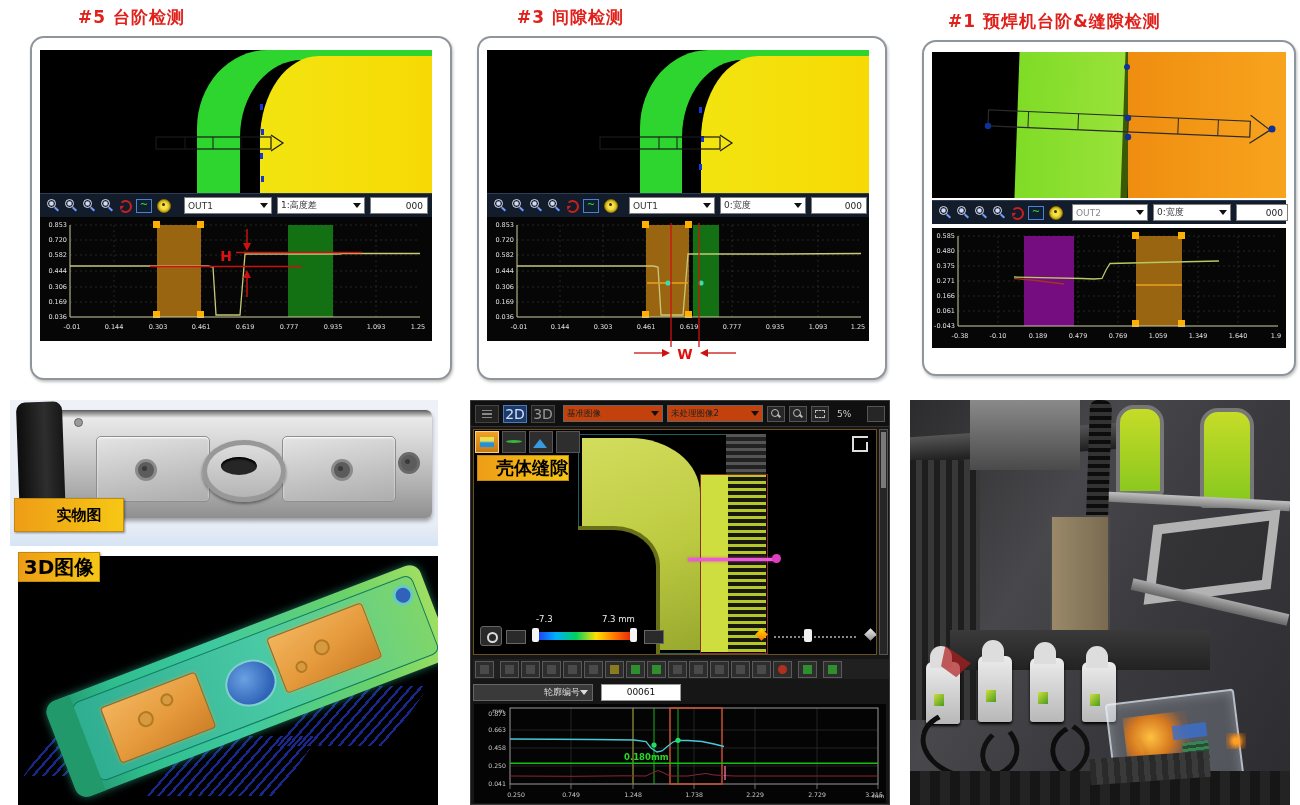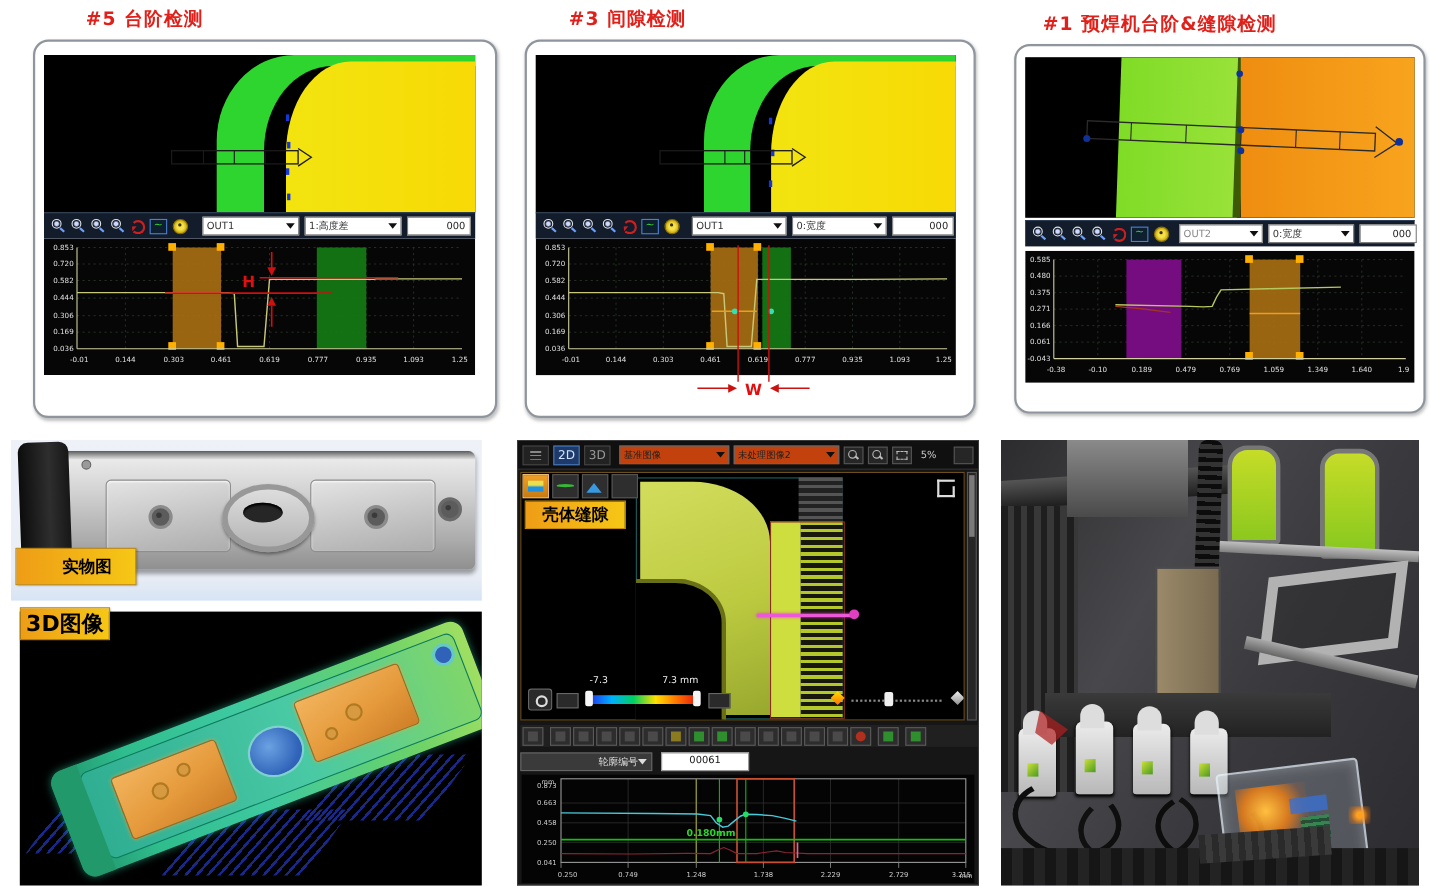--- a/index.html
+++ b/index.html
@@ -53,21 +53,21 @@
     background:linear-gradient(90deg,#20916a 0%,#2fbd8d 18%,#3ec9a0 45%,#6ad268 80%,#9fdf62 100%);border-radius:12px;box-shadow:0 0 8px rgba(60,220,180,.5);}
   .part3d .inner{position:absolute;left:26px;top:9px;right:10px;bottom:9px;border-radius:8px;background:linear-gradient(90deg,#2fae92,#49c9a4 55%,#7fd66a);border:1px solid #0f7a60;}
   .pad{position:absolute;height:56%;top:23%;border-radius:4px;border:1px solid #a5651a;background:linear-gradient(160deg,#f2b35c,#e59a3c 55%,#cf7f28);box-shadow:0 0 4px rgba(255,160,60,.6);}
   .pad .pr{position:absolute;width:12px;height:12px;border-radius:50%;border:2px solid #b27a20;background:#d89a40;}
   .boval{position:absolute;left:44%;top:30%;width:12%;height:42%;border-radius:50%;background:radial-gradient(circle at 40% 35%,#6aa2e2,#2f62b8 70%);border:2px solid #7fd0cf;}
   .bcirc{position:absolute;right:3.5%;top:16%;width:15px;height:15px;border-radius:50%;background:#2f62b8;border:3px solid #66c9c4;}
   .spikes{position:absolute;background:repeating-linear-gradient(100deg,#1d2fa2 0 3px,transparent 3px 10px);transform:skewX(-35deg);opacity:.85;}
   
   .sw{position:absolute;left:470px;top:400px;width:420px;height:405px;background:#161616;border:1px solid #3a3a3a;box-sizing:border-box;}
   .sw-top{position:absolute;left:0;top:0;width:100%;height:26px;background:#101010;border-bottom:1px solid #333;display:flex;align-items:center;gap:4px;padding:0 4px;box-sizing:border-box;}
-  .swtab{height:16px;min-width:22px;background:#222;border:1px solid #444;color:#999;font-size:11px;display:flex;align-items:center;justify-content:center;}
+  .swtab{height:16px;min-width:22px;background:#222;border:1px solid #444;color:#999;font-size:14px;display:flex;align-items:center;justify-content:center;}
   .swtab.active{background:#1d3a6a;border-color:#4a7ab8;color:#cfe2ff;}
   .sw-dd{background:#c2410c;border:1px solid #666;height:17px;display:flex;align-items:center;justify-content:space-between;font-size:8.5px;color:#222;padding:0 3px;box-sizing:border-box;}
   .sw-ic{width:16px;height:14px;background:#262626;border:1px solid #555;position:relative;flex:0 0 auto;}
   .sw-ic.mg::before{content:"";position:absolute;left:3px;top:2px;width:6px;height:6px;border:1.4px solid #bbb;border-radius:50%;}
   .sw-ic.mg::after{content:"";position:absolute;left:9px;top:8px;width:4px;height:1.5px;background:#bbb;transform:rotate(42deg);}
   .sw-ic.fit::before{content:"";position:absolute;left:3px;top:3px;right:3px;bottom:3px;border:1.4px dashed #bbb;}
   .iconrow{position:absolute;left:4px;top:30px;display:flex;gap:3px;}
   .irbtn{width:22px;height:20px;border:1px solid #555;background:#2e2e2e;position:relative;}
   .irbtn.on{background:linear-gradient(180deg,#f0a028,#c87b12);border-color:#ffd080;}
   .irbtn .glyph{position:absolute;left:4px;top:5px;right:4px;bottom:5px;background:linear-gradient(180deg,#e8e050 40%,#2090e0 60%);}
@@ -491,21 +491,21 @@
     <div class="diam" style="left:283px;top:200px;background:linear-gradient(135deg,#ffe000,#ff7000);"></div>
     <div class="dotslider" style="left:300px;top:206px;width:82px;"></div>
     <div class="abs" style="left:330px;top:199px;width:8px;height:13px;background:#f0f0f0;border-radius:2px;"></div>
     <div class="diam" style="left:392px;top:200px;background:linear-gradient(135deg,#f0f0f0,#909090);"></div>
   </div>
 
   <div class="abs" style="left:408px;top:28px;width:9px;height:226px;background:#262626;border:1px solid #555;box-sizing:border-box;position:absolute;">
     <div style="position:absolute;left:1px;top:2px;width:5px;height:56px;background:#7a7a7a;"></div>
   </div>
 
-  <div class="goldlbl" style="left:6px;top:54px;width:90px;height:24px;font-size:15px;z-index:5;">
+  <div class="goldlbl" style="left:6px;top:54px;width:90px;height:24px;font-size:18px;z-index:5;justify-content:flex-end;">
       <span>壳体缝隙</span>
     </div>
   <div class="iconrow">
     <div class="irbtn on">
         <span class="glyph"></span>
       </div>
     <div class="irbtn">
         <span class="wv"></span>
       </div>
     <div class="irbtn">

